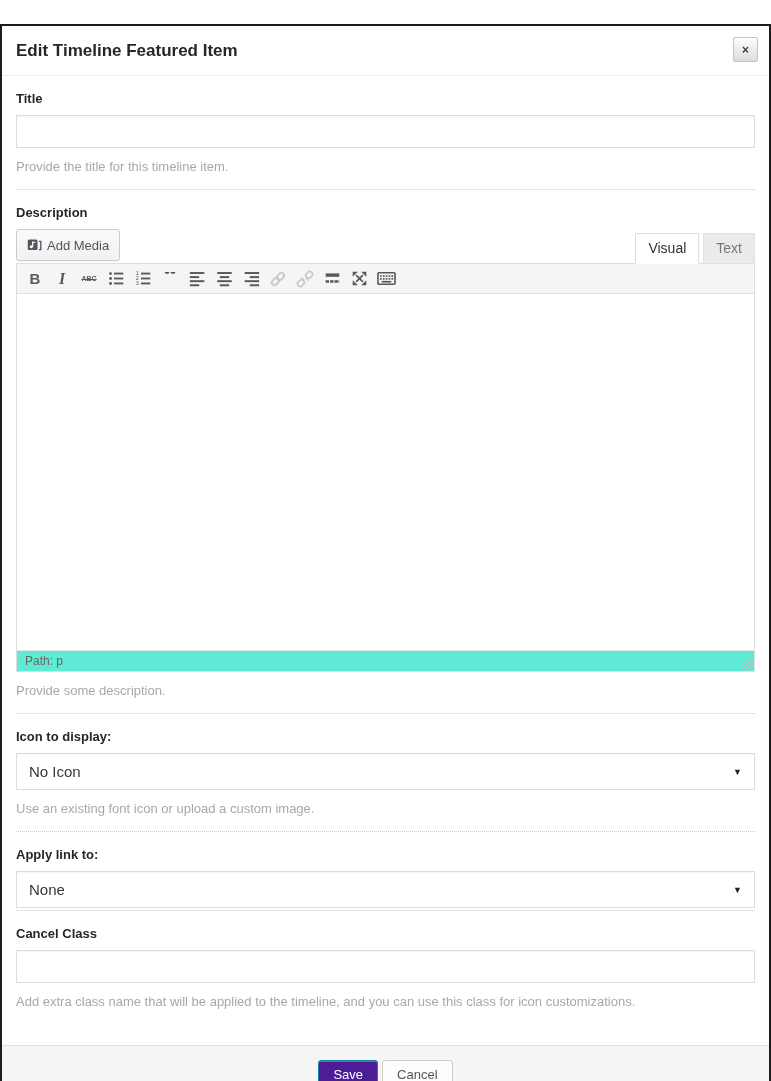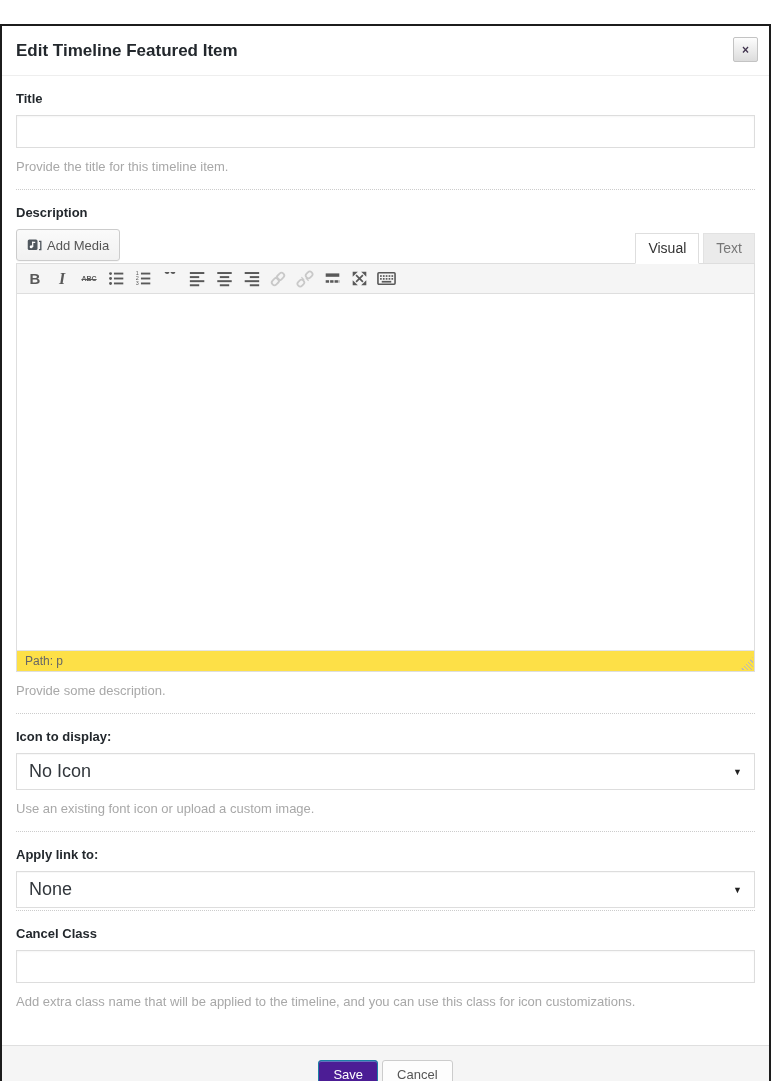--- a/index.html
+++ b/index.html
@@ -52,21 +52,21 @@
     font-family:"Liberation Sans",sans-serif;
   }
 
   .select-box {
     width:100%; height:37px;
     border:1px solid #dddddd; background:#fff;
     display:flex; align-items:center;
     padding:0 12px; cursor:pointer;
     box-shadow:inset 0 1px 1px rgba(0,0,0,.03);
   }
-  .select-value { font-size:18px; color:#32373c; flex:1; }
+  .select-value { font-size:15px; color:#32373c; flex:1; }
   .select-arrow { font-size:9px; color:#222; }
 
   
   .media-tab-row { display:flex; justify-content:space-between; align-items:flex-start; height:34px; }
   .add-media-btn {
     display:inline-flex; align-items:center; gap:5px;
     height:32px; padding:0 10px;
     border:1px solid #cccccc; border-radius:3px;
     background:linear-gradient(#fafafa,#f1f1f1);
     font-size:13px; color:#555; cursor:pointer;
@@ -93,21 +93,21 @@
     width:26px; height:24px; display:flex; align-items:center; justify-content:center;
     cursor:pointer; color:#595959; border-radius:2px;
   }
   .tb-btn.disabled { cursor:default; }
   .g-bold { font-size:15px; font-weight:bold; }
   .g-italic { font-family:"Liberation Serif",serif; font-style:italic; font-size:16px; font-weight:bold; }
   .g-strike { font-size:7px; font-weight:bold; text-decoration:line-through; letter-spacing:0; }
   .g-quote { font-family:"Liberation Serif",serif; font-size:27px; font-weight:bold; line-height:6px; height:14px; overflow:hidden; }
   .editor-content { background:#fff; height:356px; }
   .editor-statusbar {
-    background:#fde047; border-top:1px solid #e4e4e4;
+    background:#5eead4; border-top:1px solid #e4e4e4;
     height:21px; display:flex; align-items:center; padding:8px 8px;
     position:relative;
   }
   .path-text { font-size:12px; color:#666; }
   .resize-grip {
     position:absolute; right:1px; bottom:1px; width:13px; height:13px;
     background:repeating-linear-gradient(45deg, transparent 0 2px, #b9b9b9 2px 3px);
     cursor:se-resize;
     clip-path:polygon(100% 0, 100% 100%, 0 100%);
   }

